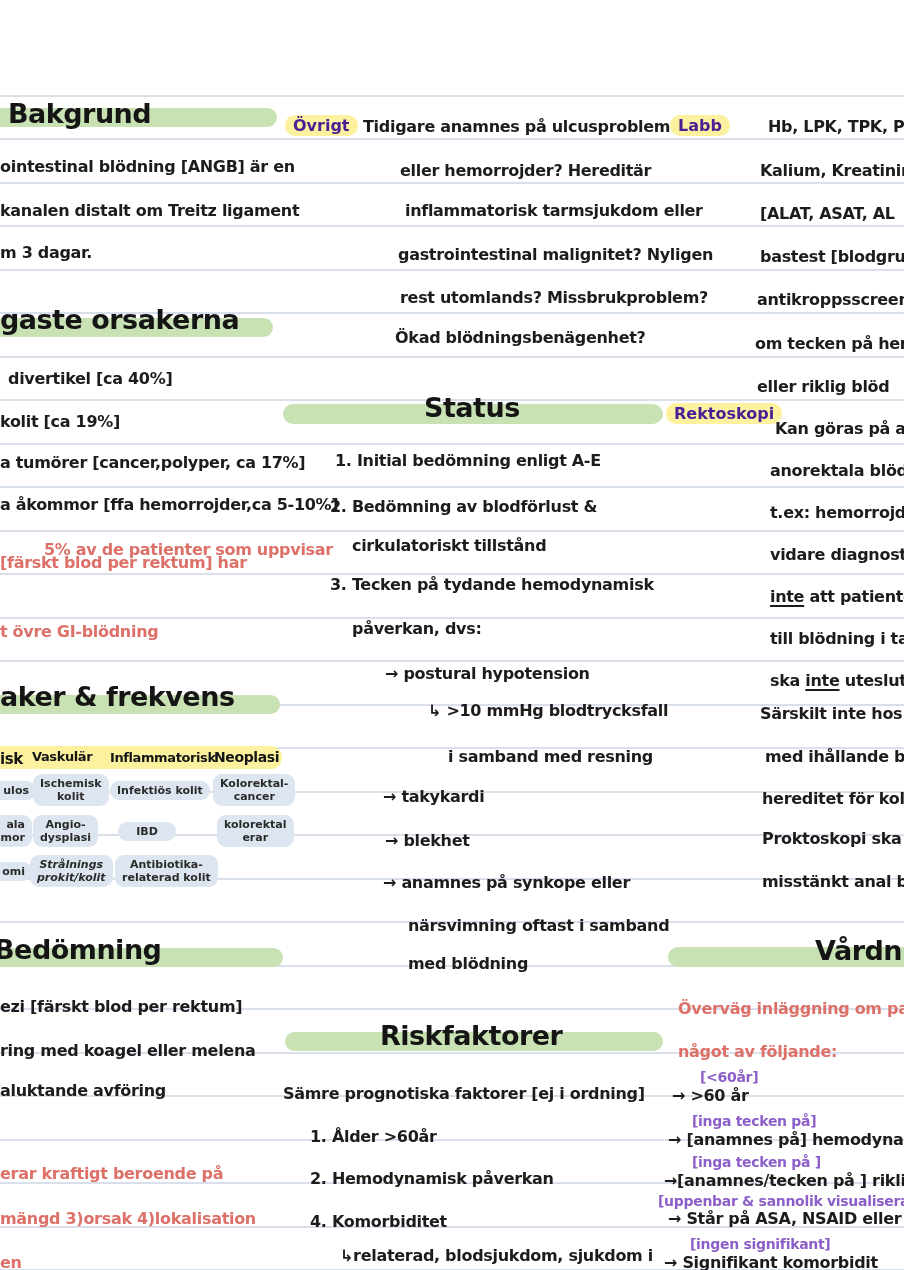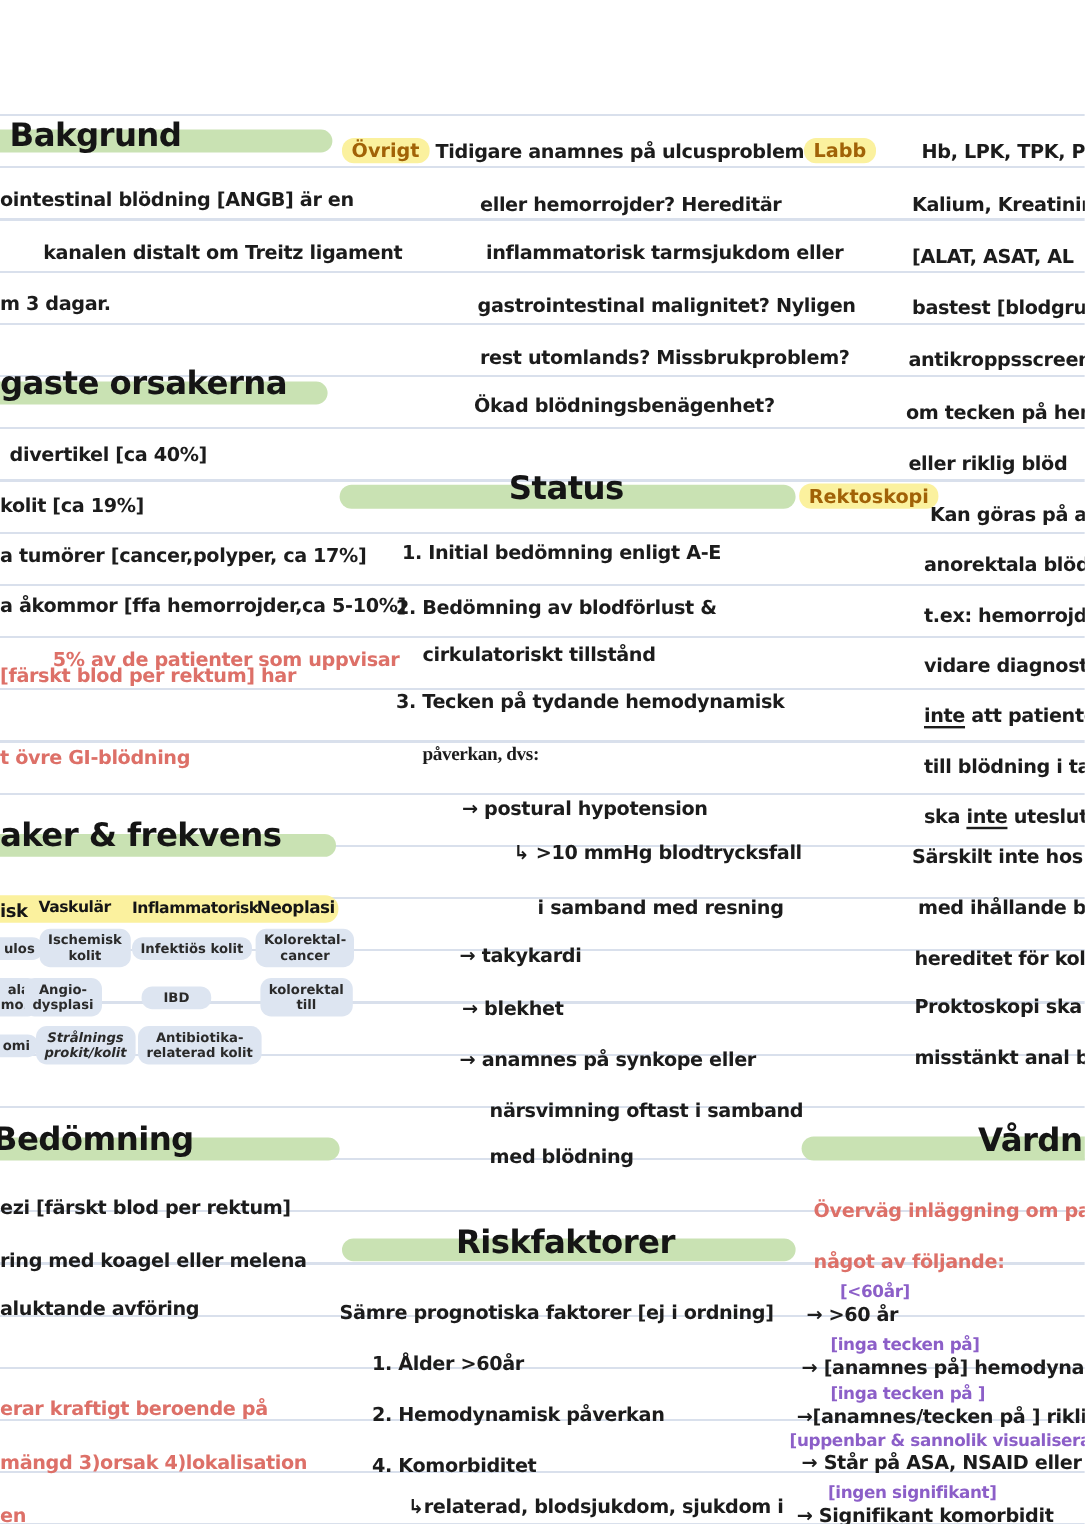--- a/index.html
+++ b/index.html
@@ -13,35 +13,35 @@
     position:absolute;left:0;right:0;top:95px;height:1175px;
     background:repeating-linear-gradient(to bottom,#d9e0ec 0 1.8px,transparent 1.8px 43.5px);
     z-index:0;
   }
   .bar{position:absolute;height:19px;border-radius:11px;background:#c9e2b3;z-index:1;}
   .yband{position:absolute;height:23px;border-radius:11px;background:#fbf19e;z-index:1;}
   .hdr{position:absolute;z-index:2;font-weight:700;font-size:27px;letter-spacing:-0.5px;white-space:pre;color:#151515;}
   .hand{position:absolute;z-index:2;font-weight:700;font-size:16px;letter-spacing:-0.3px;white-space:pre;line-height:22px;}
   .red{color:#dd7068;}
   .purple{color:#8c5fc8;font-size:14px;}
-  .ylabel{position:absolute;z-index:2;background:#fbf19e;border-radius:10px;padding:1px 8px;font-weight:700;font-size:16px;white-space:pre;color:#a16207;}
+  .ylabel{position:absolute;z-index:2;background:#fbf19e;border-radius:10px;padding:1px 8px;font-weight:700;font-size:16px;white-space:pre;color:#4c1d95;}
   .pill{position:absolute;z-index:2;background:#dde5f1;border-radius:9px;padding:3px 7px;font-size:11px;font-weight:700;color:#2a2a2a;text-align:center;line-height:1.2;white-space:pre-line;}
   .pill.cut{text-align:right;}
   .colhdr{position:absolute;z-index:2;font-weight:700;font-size:13px;letter-spacing:-0.4px;white-space:pre;color:#151515;}
   .u{text-decoration:underline;text-underline-offset:3px;text-decoration-thickness:2px;}
 </style>
 </head>
 <body>
 
 <div class="ruled"></div>
 
 <div class="bar" style="left:-20px;top:108px;width:297px;"></div>
 <div class="hdr" style="left:8px;top:98px;">Bakgrund</div>
 <div class="hand" style="left:0;top:156px;">ointestinal blödning [ANGB] är en</div>
-<div class="hand" style="left:0;top:200px;padding-left:36px;">kanalen distalt om Treitz ligament</div>
+<div class="hand" style="left:0;top:200px;">kanalen distalt om Treitz ligament</div>
 <div class="hand" style="left:0;top:242px;">m 3 dagar.</div>
 
 <div class="bar" style="left:-20px;top:318px;width:293px;"></div>
 <div class="hdr" style="left:0;top:304px;">gaste orsakerna</div>
 <div class="hand" style="left:8px;top:368px;">divertikel [ca 40%]</div>
 <div class="hand" style="left:0;top:411px;">kolit [ca 19%]</div>
 <div class="hand" style="left:0;top:452px;">a tumörer [cancer,polyper, ca 17%]</div>
 <div class="hand" style="left:0;top:494px;">a åkommor [ffa hemorrojder,ca 5-10%]</div>
 <div class="hand red" style="left:0;top:539px;padding-left:44px;">5% av de patienter som uppvisar</div>
 <div class="hand red" style="left:0;top:552px;">[färskt blod per rektum] har</div>
@@ -57,25 +57,25 @@
 <div class="colhdr" style="left:214px;top:749px;font-size:14px;">Neoplasi</div>
 
 <div class="pill cut" style="left:-26px;top:781px;width:48px;">ulos</div>
 <div class="pill" style="left:33px;top:774px;">Ischemisk
 kolit</div>
 <div class="pill" style="left:110px;top:781px;">Infektiös kolit</div>
 <div class="pill" style="left:213px;top:774px;">Kolorektal-
 cancer</div>
 <div class="pill cut" style="left:-30px;top:815px;width:48px;">ala
 mor</div>
-<div class="pill" style="left:20px;top:815px;">Angio-
+<div class="pill" style="left:33px;top:815px;">Angio-
 dysplasi</div>
 <div class="pill" style="left:118px;top:822px;width:44px;">IBD</div>
 <div class="pill" style="left:217px;top:815px;">kolorektal
-till</div>
+erar</div>
 <div class="pill cut" style="left:-26px;top:862px;width:44px;">omi</div>
 <div class="pill" style="left:30px;top:855px;font-style:italic;">Strålnings
 prokit/kolit</div>
 <div class="pill" style="left:115px;top:855px;">Antibiotika-
 relaterad kolit</div>
 
 <div class="bar" style="left:-20px;top:948px;width:303px;"></div>
 <div class="hdr" style="left:-6px;top:934px;">Bedömning</div>
 <div class="hand" style="left:0;top:996px;">ezi [färskt blod per rektum]</div>
 <div class="hand" style="left:0;top:1040px;">ring med koagel eller melena</div>
@@ -91,21 +91,21 @@
 <div class="hand" style="left:398px;top:244px;">gastrointestinal malignitet? Nyligen</div>
 <div class="hand" style="left:400px;top:287px;">rest utomlands? Missbrukproblem?</div>
 <div class="hand" style="left:395px;top:327px;">Ökad blödningsbenägenhet?</div>
 
 <div class="bar" style="left:283px;top:404px;width:380px;height:20px;"></div>
 <div class="hdr" style="left:424px;top:392px;">Status</div>
 <div class="hand" style="left:335px;top:450px;">1. Initial bedömning enligt A-E</div>
 <div class="hand" style="left:330px;top:496px;text-align:right;">2. Bedömning av blodförlust &amp;</div>
 <div class="hand" style="left:352px;top:535px;">cirkulatoriskt tillstånd</div>
 <div class="hand" style="left:330px;top:574px;">3. Tecken på tydande hemodynamisk</div>
-<div class="hand" style="left:352px;top:618px;font-family:Liberation Serif, serif;">påverkan, dvs:</div>
+<div class="hand" style="left:352px;top:618px;">påverkan, dvs:</div>
 <div class="hand" style="left:385px;top:663px;text-align:center;">→ postural hypotension</div>
 <div class="hand" style="left:428px;top:700px;">↳ &gt;10 mmHg blodtrycksfall</div>
 <div class="hand" style="left:448px;top:746px;">i samband med resning</div>
 <div class="hand" style="left:383px;top:786px;">→ takykardi</div>
 <div class="hand" style="left:385px;top:830px;">→ blekhet</div>
 <div class="hand" style="left:383px;top:872px;">→ anamnes på synkope eller</div>
 <div class="hand" style="left:408px;top:915px;">närsvimning oftast i samband</div>
 <div class="hand" style="left:408px;top:953px;">med blödning</div>
 
 <div class="bar" style="left:285px;top:1032px;width:378px;"></div>

